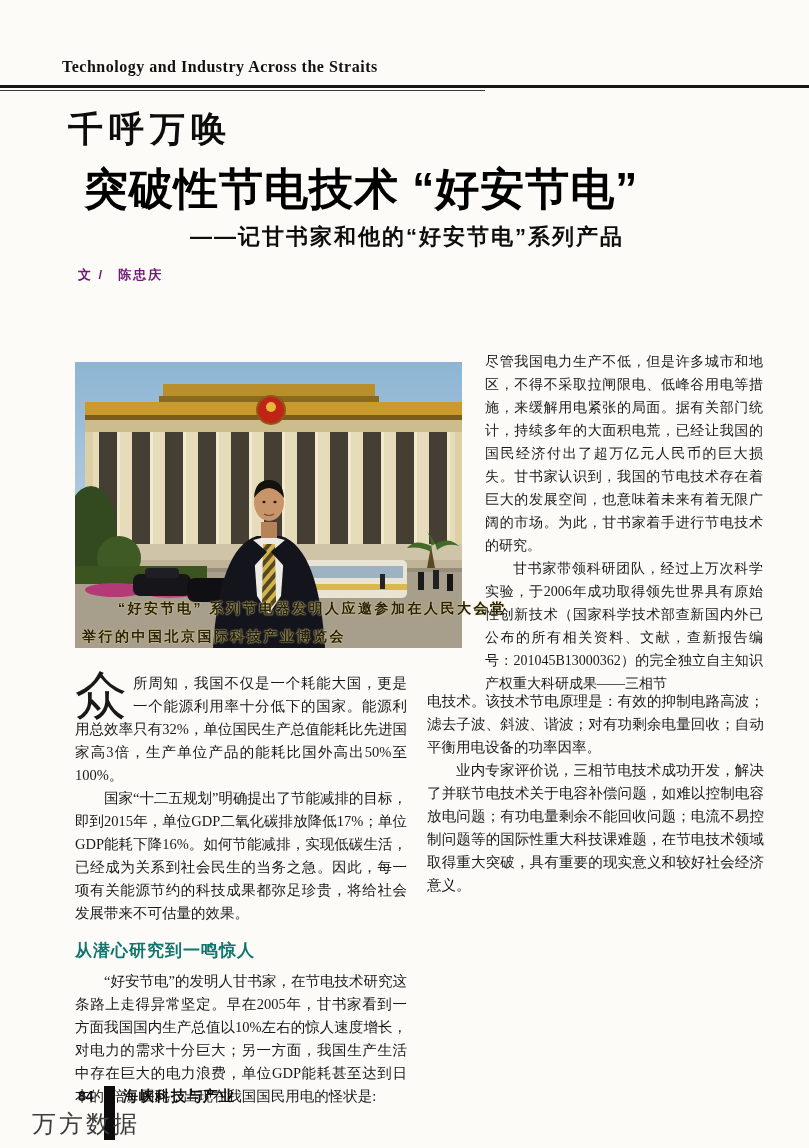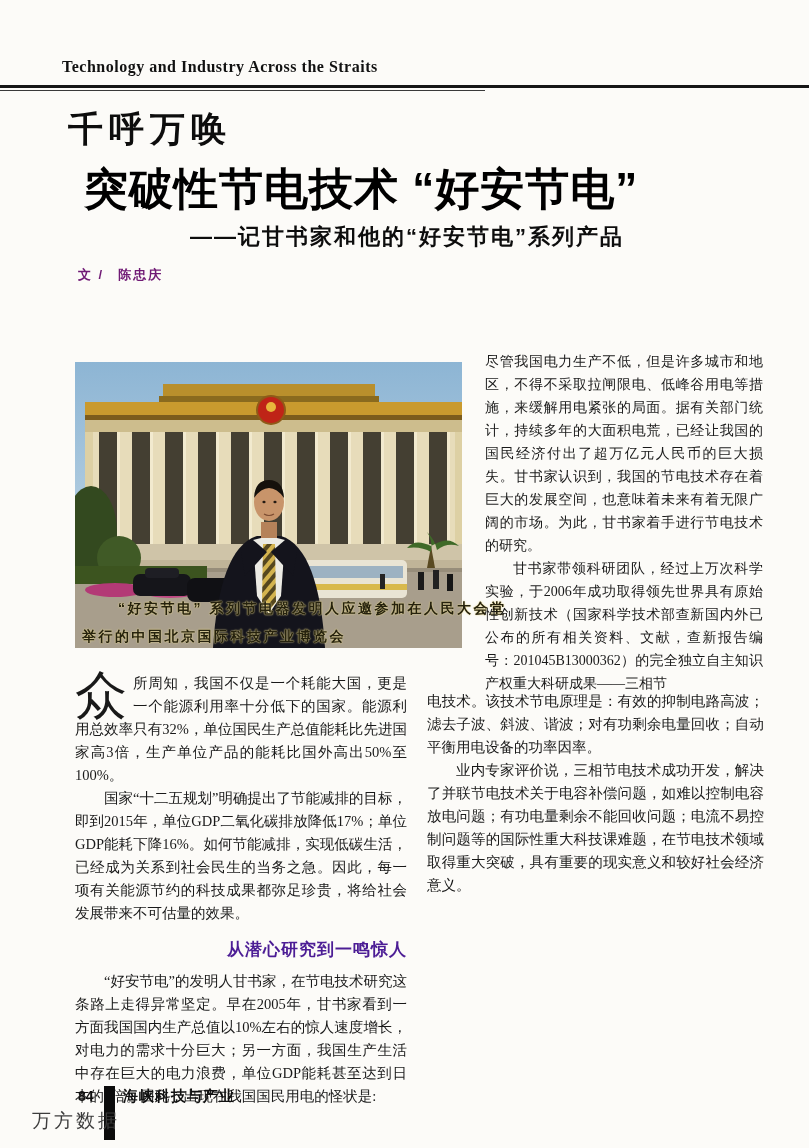--- a/index.html
+++ b/index.html
@@ -75,44 +75,44 @@
   .col-left{left:75px;top:672px;width:332px;}
   .col-right-top{left:485px;top:350px;width:278px;font-size:14px;}
   .col-right-bottom{left:427px;top:690px;width:337px;}
   .dropcap{
     float:left;
     font-size:52px;line-height:44px;
     padding:2px 6px 0 0;
     font-family:"Liberation Serif",serif;
   }
   .section-heading{
-    font-family:Liberation Mono, monospace;
-    font-weight:bold;font-size:17px;color:#4c1d95;
+    font-family:Liberation Sans, sans-serif;
+    font-weight:bold;font-size:17px;color:#0f766e;
     margin:14px 0 8px 0 !important;
-    text-align:right;letter-spacing:1px;
+    text-align:left;letter-spacing:1px;
   }
   
   .footer-pagenum{
     position:absolute;left:78px;top:1088px;
     font-family:"Liberation Sans",sans-serif;
     font-weight:bold;font-size:14px;color:#111;
   }
   .footer-bar{
     position:absolute;left:104px;top:1086px;width:11px;height:54px;
     background:#0c0c0c;
   }
   .footer-journal{
     position:absolute;left:123px;top:1087px;
     font-family:"Liberation Sans","DejaVu Sans",sans-serif;
     font-weight:bold;font-size:15px;color:#111;letter-spacing:1px;
   }
   .watermark{
     position:absolute;left:32px;top:1108px;
     font-family:"Liberation Sans","DejaVu Sans",sans-serif;
-    font-size:19px;color:#3c3c3c;letter-spacing:3px;
+    font-size:24px;color:#3c3c3c;letter-spacing:3px;
   }
 </style>
 </head>
 <body>
 
 <div class="page">
 
   <div class="journal-en">Technology and Industry Across the Straits</div>
   <div class="header-rule"></div>
   <div class="header-rule2"></div>

